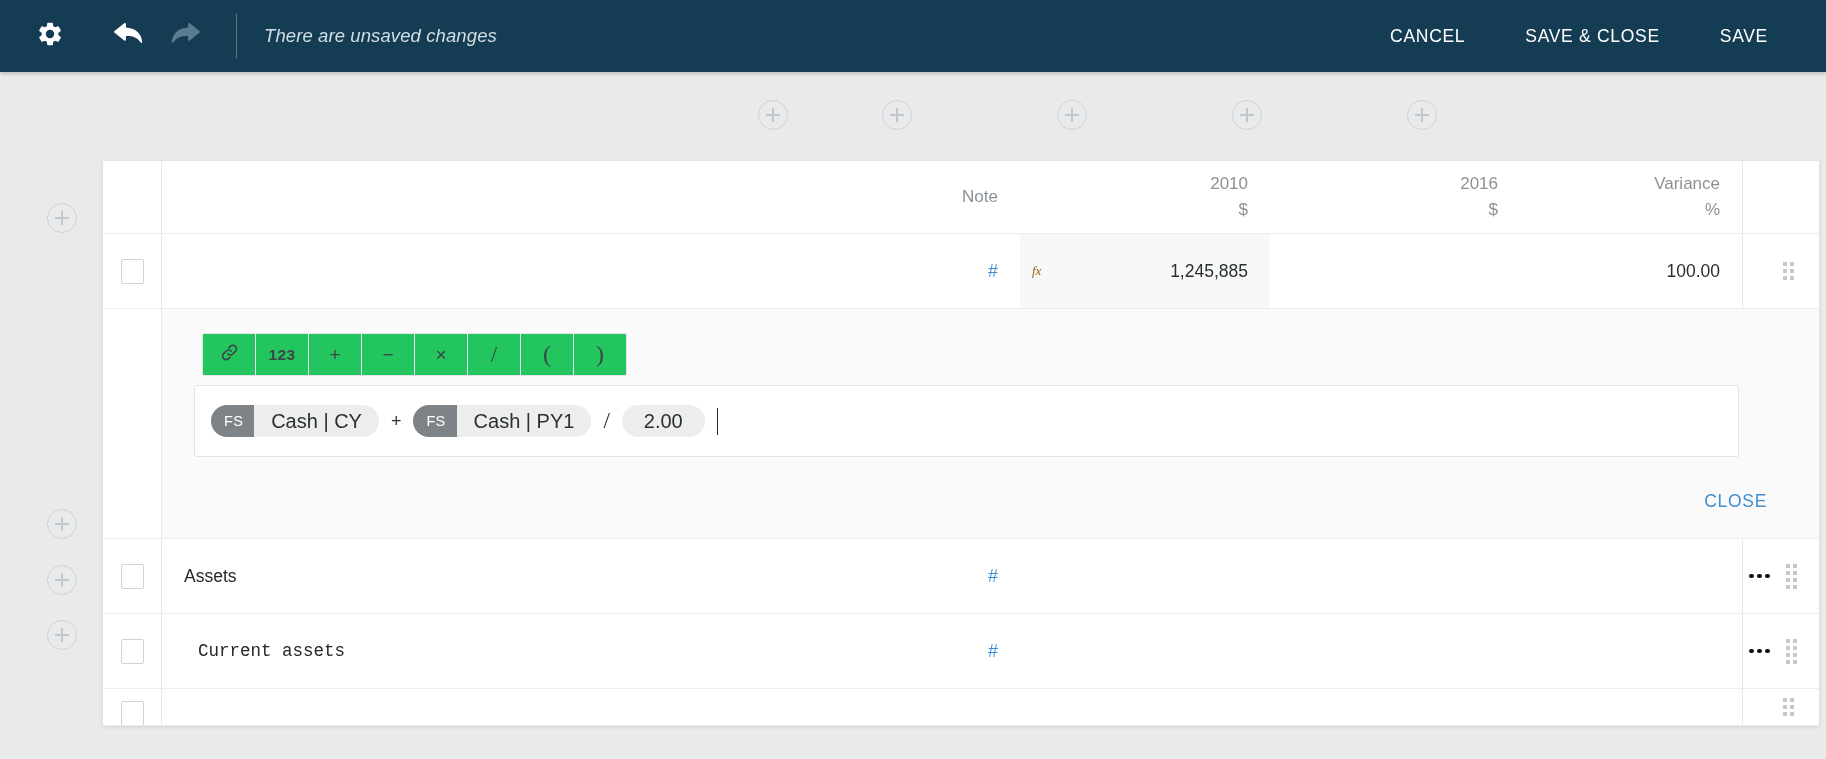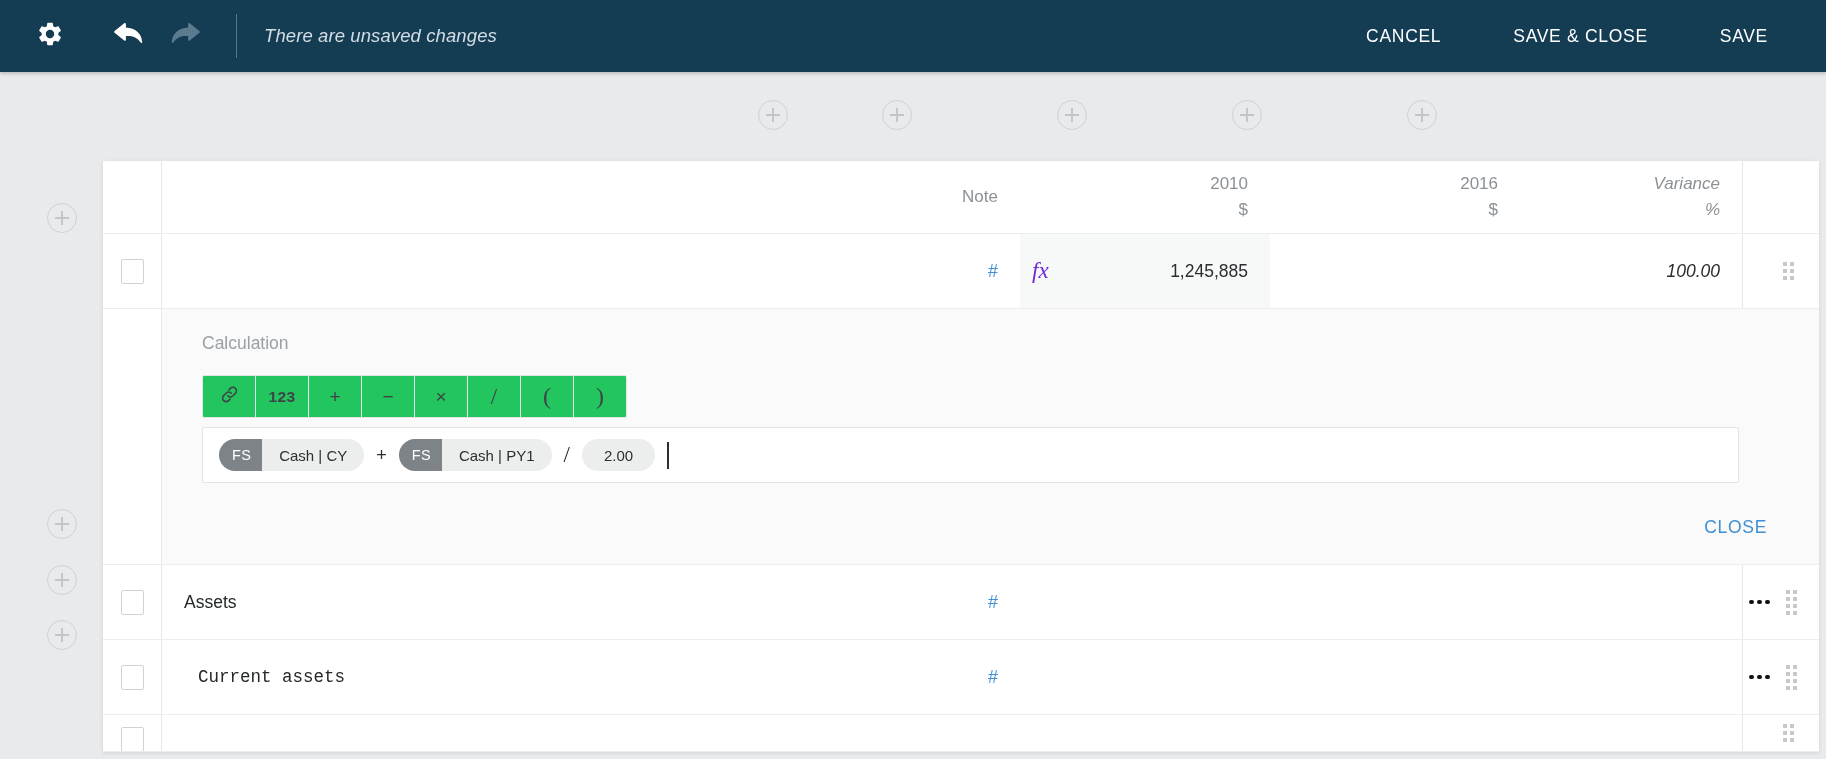--- a/index.html
+++ b/index.html
@@ -58,21 +58,20 @@
     letter-spacing: .1px;
     white-space: nowrap;
     text-align: right;
   }
   .appbar-right {
     margin-left: auto;
     display: flex;
     align-items: center;
     height: 100%;
     padding-right: 48px;
-    gap: 12px;
   }
   .appbar-action {
     color: #ffffff;
     font-size: 17.5px;
     letter-spacing: .7px;
     padding: 0 30px;
     cursor: pointer;
     white-space: nowrap;
     user-select: none;
   }
@@ -175,21 +174,20 @@
   .c-val.highlight { background: #f7f8f8; }
   .c-var {
     width: 200px;
     min-width: 200px;
     display: flex;
     align-items: center;
     justify-content: flex-end;
     padding-right: 22px;
     font-size: 17.5px;
     color: #2b2e30;
-    font-style: italic;
   }
   .c-actions {
     width: 72px;
     min-width: 72px;
     border-left: 1px solid #e6e7e8;
     display: flex;
     align-items: center;
     justify-content: flex-start;
     padding-left: 4px;
     gap: 10px;
@@ -226,22 +224,22 @@
     font-size: 18px;
     cursor: pointer;
     font-weight: 400;
   }
 
   .fx-icon {
     position: absolute;
     left: 12px;
     top: 50%;
     transform: translateY(-50%);
-    color: #6d28d9;
-    font-size: 23px;
+    color: #a16207;
+    font-size: 13px;
     font-family: "Liberation Serif", serif;
     font-style: italic;
     user-select: none;
     text-align: center;
   }
 
   .kebab {
     display: flex;
     gap: 3.5px;
     cursor: pointer;
@@ -311,30 +309,30 @@
     cursor: pointer;
     user-select: none;
     background: #22c55e;
   }
   .op-btn:last-child { border-right: none; }
   .op-btn.num { font-size: 15.5px; font-weight: bold; letter-spacing: .3px; }
   .op-btn.slash { font-family: "Liberation Serif", serif; font-size: 23px; }
   .op-btn.paren { font-family: "Liberation Serif", serif; font-size: 24px; }
 
   .formula-box {
-    margin-left: 40px;
+    margin-left: 32px;
     margin-top: 9px;
     margin-right: 80px;
     min-height: 54px;
     border: 1px solid #e2e4e5;
     background: #fff;
     border-radius: 2px;
     display: flex;
     align-items: center;
-    padding: 0 12px;
+    padding: 8px 12px;
     gap: 0;
   }
   .token {
     display: inline-flex;
     align-items: stretch;
     border-radius: 16px;
     overflow: hidden;
     height: 32px;
     margin: 0 4px;
     background: #eceded;
@@ -344,21 +342,21 @@
     background: #7d8387;
     color: #ffffff;
     font-size: 14.5px;
     display: flex;
     align-items: center;
     padding: 0 11px 0 13px;
     letter-spacing: .3px;
   }
   .token .tname {
     color: #2c2f31;
-    font-size: 15px;
+    font-size: 20px;
     display: flex;
     align-items: center;
     padding: 0 17px;
     white-space: nowrap;
   }
   .token.plain {
     background: #eceded;
     border-radius: 16px;
   }
   .token.plain .tname { padding: 0 22px; }
@@ -502,21 +500,20 @@
           <i></i>
           <i></i>
       </span>
     </div>
   </div>
 
   <div class="calc-panel">
     <div class="calc-gutter"></div>
     <div class="calc-body">
 
-      <div class="calc-title">Calculation</div>
 
       <div class="op-toolbar">
         <div class="op-btn">
           <span>
             <svg width="21" height="21" viewBox="0 0 24 24" fill="none" stroke="#3e4447" stroke-width="1.8" stroke-linecap="round">
               <path d="M10 13.5a4 4 0 0 0 5.7.2l3-3a4 4 0 0 0-5.7-5.7l-1.7 1.7"></path>
               <path d="M14 10.5a4 4 0 0 0-5.7-.2l-3 3a4 4 0 0 0 5.7 5.7l1.7-1.7"></path>
             </svg>
           </span>
         </div>

